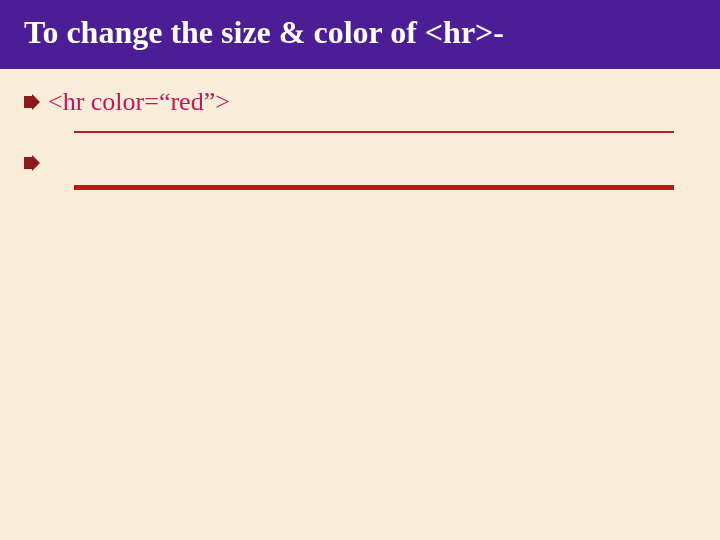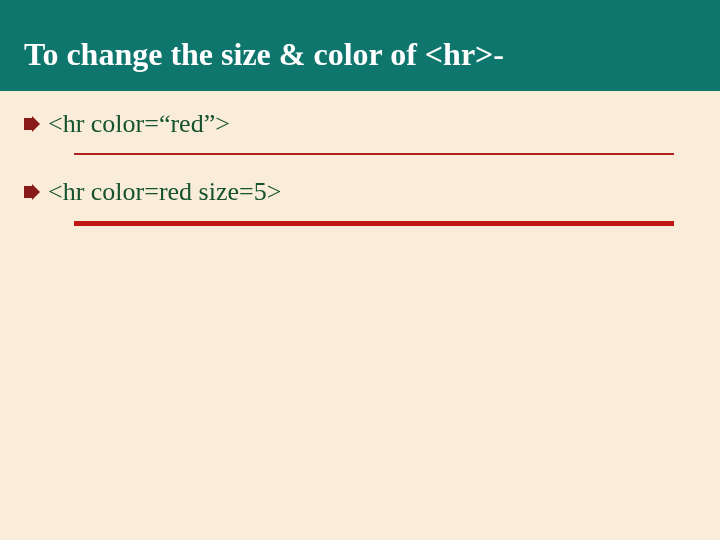--- a/index.html
+++ b/index.html
@@ -3,37 +3,37 @@
 <meta charset="utf-8">
 <style>
   * { margin: 0; padding: 0; box-sizing: border-box; }
   html, body { width: 720px; height: 540px; }
   body {
     background: #f9ecd8;
     font-family: Georgia, 'Times New Roman', serif;
     color: #111;
   }
   .title-bar {
-    background: #0f766e;
+    background: #4c1d95;
     color: #fff;
-    padding: 36px 20px 18px 24px;
+    padding: 14px 20px 18px 24px;
     font-size: 32px;
     font-weight: bold;
   }
   .content {
     padding: 18px 24px 0 24px;
   }
   .item {
     margin-bottom: 22px;
   }
   .item-row {
     display: flex;
     align-items: center;
     font-size: 26px;
-    color: #14532d;
+    color: #be185d;
     margin-bottom: 14px;
   }
   .arrow-icon {
     width: 16px;
     height: 16px;
     margin-right: 8px;
     flex-shrink: 0;
   }
   .arrow-icon svg { display: block; }
   .hr-demo {
@@ -76,18 +76,17 @@
   </div>
 
 
   <div class="item">
     <div class="item-row">
       <span class="arrow-icon">
         <svg viewBox="0 0 16 16">
             <polygon points="0,2 8,2 8,0 16,8 8,16 8,14 0,14" fill="#8a1a1a"></polygon>
           </svg>
       </span>
-      <span>&lt;hr color=red  size=5&gt;</span>
     </div>
     <div class="hr-demo hr-red-thick"></div>
   </div>
 
 </div>
 
 </body></html>

